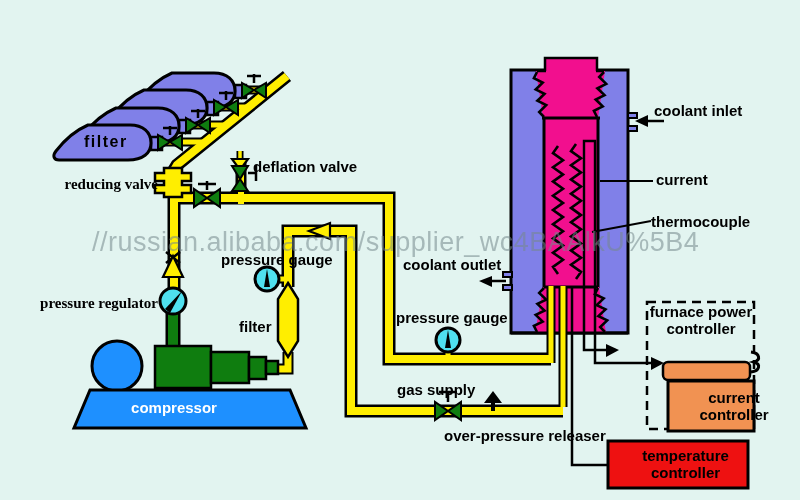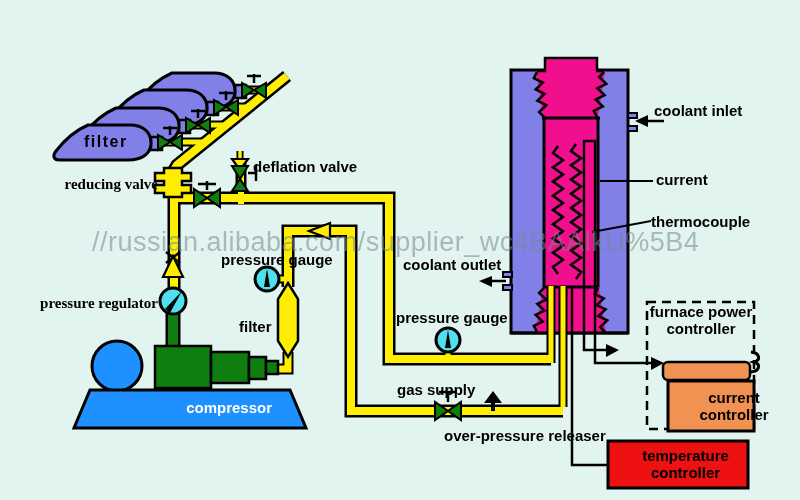--- a/index.html
+++ b/index.html
@@ -232,21 +232,21 @@
     </g>
   </g>
 </svg>
 
   <div class="lbl" id="gases-label" style="left:84px;top:133px;">filter</div>
   <div class="lbl right" style="left:46px;top:176px;width:112px;">reducing valve</div>
   <div class="lbl" style="left:253px;top:158px;">deflation valve</div>
   <div class="lbl right" style="left:20px;top:295px;width:138px;">pressure regulator</div>
   <div class="lbl" style="left:221px;top:251px;">pressure gauge</div>
   <div class="lbl" style="left:239px;top:318px;">filter</div>
-  <div class="lbl white" style="left:108px;top:399px;width:164px;text-align:right;">compressor</div>
+  <div class="lbl white" style="left:92px;top:399px;width:164px;text-align:center;">compressor</div>
   <div class="lbl" style="left:397px;top:381px;">gas supply</div>
   <div class="lbl" style="left:402px;top:427px;margin-left:42px;">over-pressure releaser</div>
   <div class="lbl" style="left:396px;top:309px;">pressure gauge</div>
   <div class="lbl" style="left:403px;top:256px;">coolant outlet</div>
   <div class="lbl" style="left:654px;top:102px;">coolant inlet</div>
   <div class="lbl" style="left:656px;top:171px;">current</div>
   <div class="lbl" style="left:651px;top:213px;">thermocouple</div>
 
   <div class="lbl center" style="left:647px;top:303px;width:108px;">
     <div>furnace power</div>

